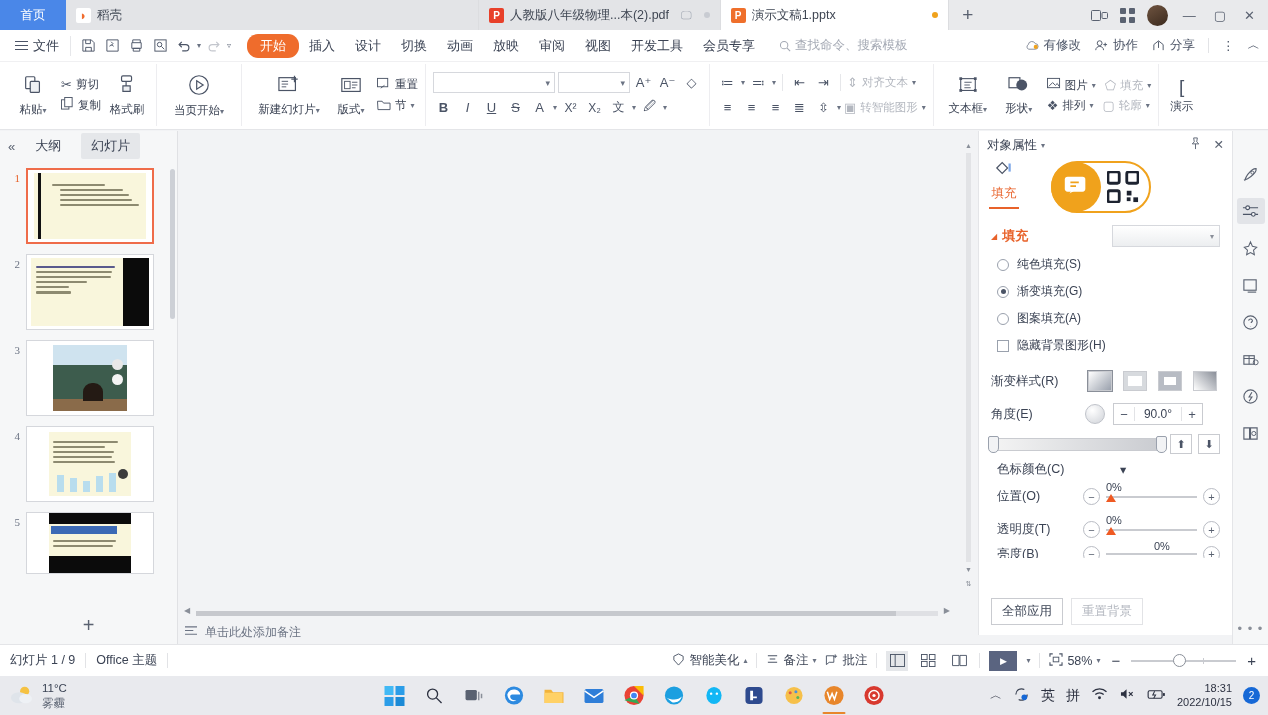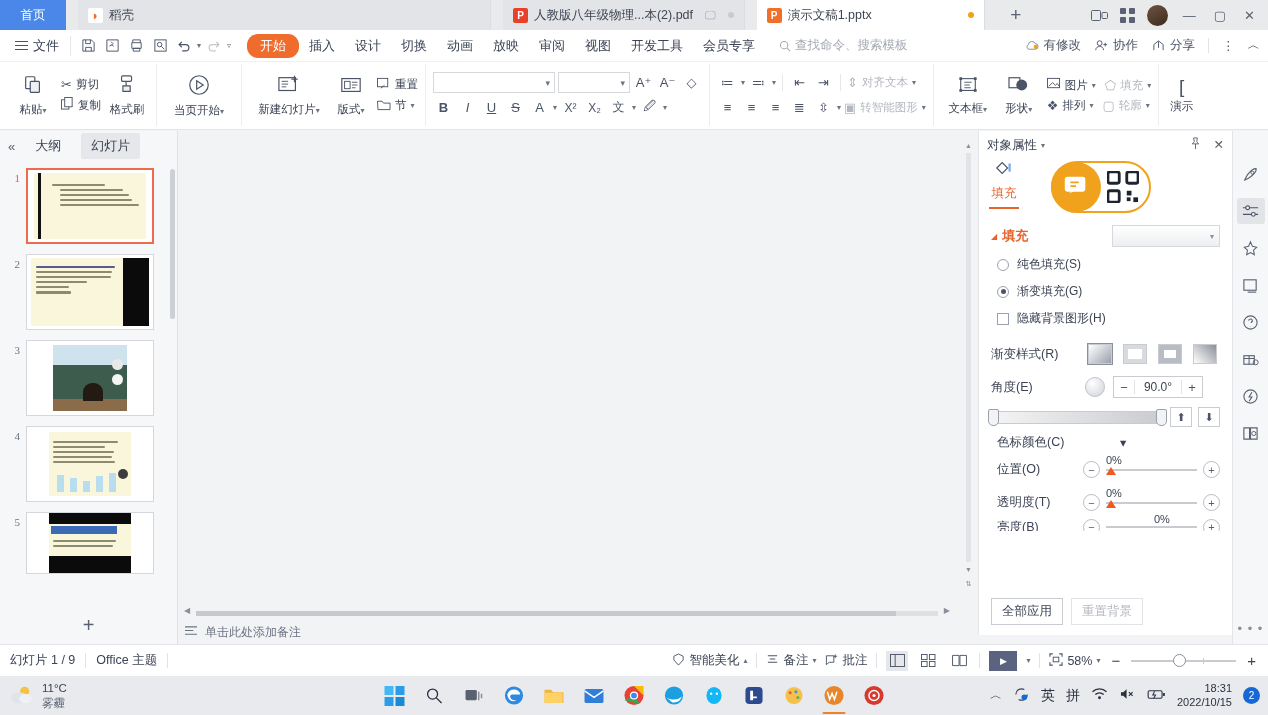--- a/index.html
+++ b/index.html
@@ -10,21 +10,21 @@
     color: #3b4354;
     overflow: hidden;
     background: #f2f3f5;
   }
   .app { position: relative; width: 1268px; height: 715px; }
 
   
   .tabbar {
     position: absolute; top: 0; left: 0; width: 1268px; height: 30px;
     background: #e9eaec;
-    display: flex; align-items: flex-end; gap: 12px;
+    display: flex; align-items: flex-end;
   }
   .home-tab {
     width: 66px; height: 30px; background: #4a87e8; color: #fff;
     display: flex; align-items: center; justify-content: center;
     font-size: 12.5px;
   }
   .tab {
     height: 30px; display: flex; align-items: center; gap: 6px;
     padding: 0 10px; font-size: 12.5px; color: #3f4653;
     border-right: 1px solid #dcdde0; position: relative;
@@ -811,20 +811,24 @@
 
     <div class="radio-row">
       <span class="radio"></span>
       <span>纯色填充(S)</span>
     </div>
     <div class="radio-row">
       <span class="radio on"></span>
       <span>渐变填充(G)</span>
     </div>
     <div class="radio-row">
+      <span class="radio"></span>
+      <span>图案填充(A)</span>
+    </div>
+    <div class="radio-row">
       <span class="cbox"></span>
       <span>隐藏背景图形(H)</span>
     </div>
 
     <div class="row" style="padding-top:12px">
       <span class="lbl">渐变样式(R)</span>
       <span class="grad-sw sw1 on"></span>
       <span class="grad-sw sw2"></span>
       <span class="grad-sw sw3"></span>
       <span class="grad-sw sw4"></span>

